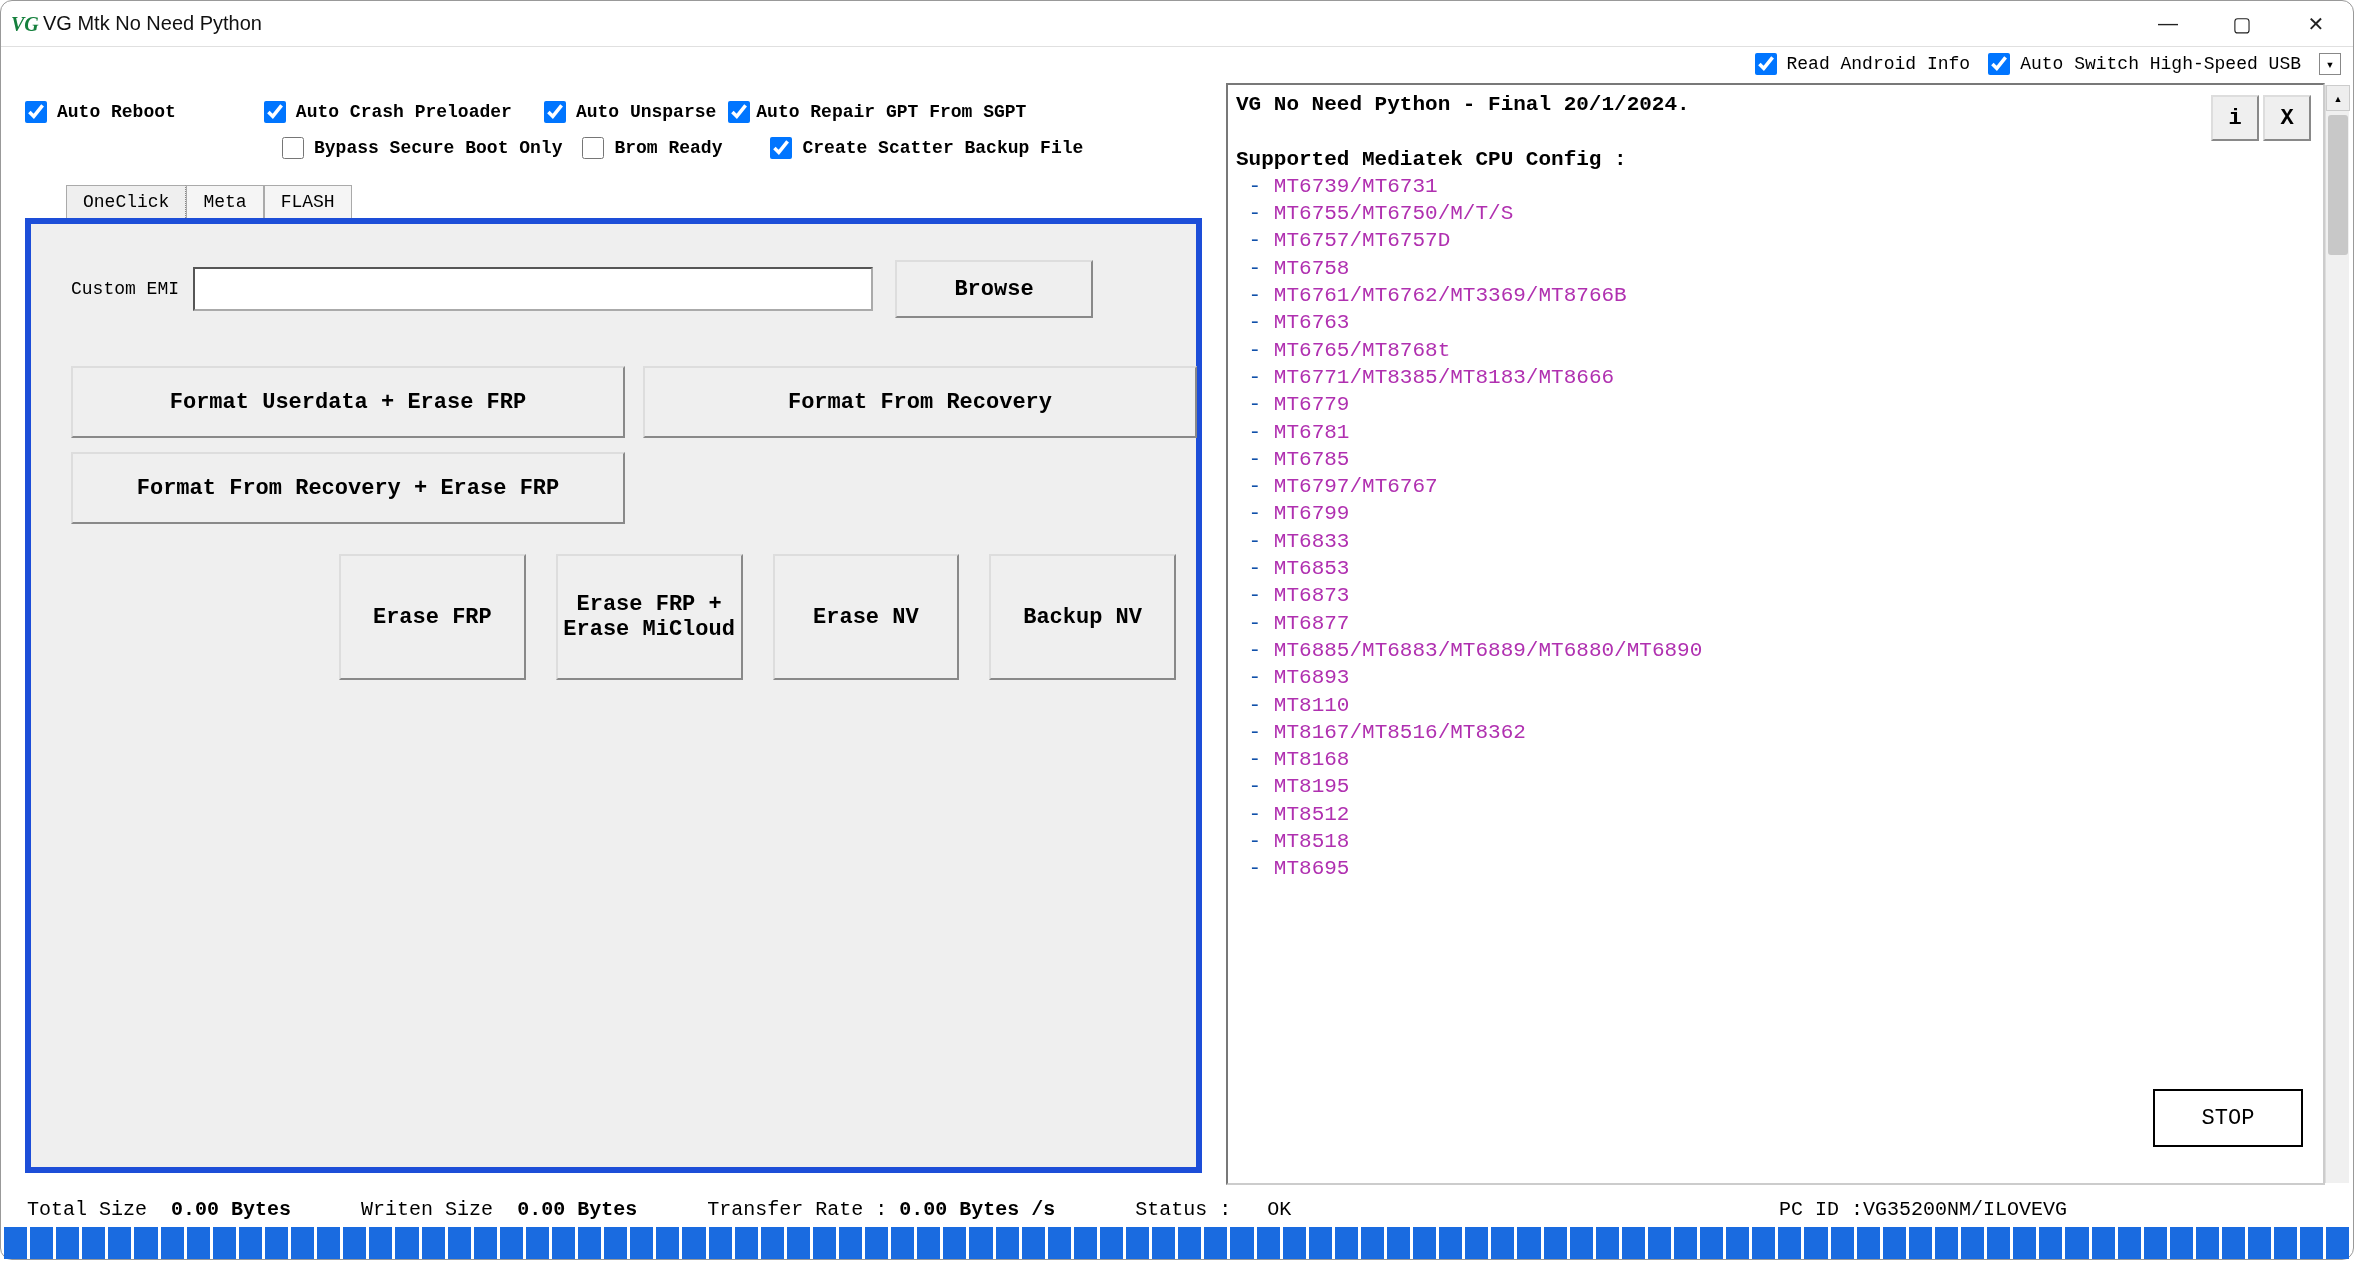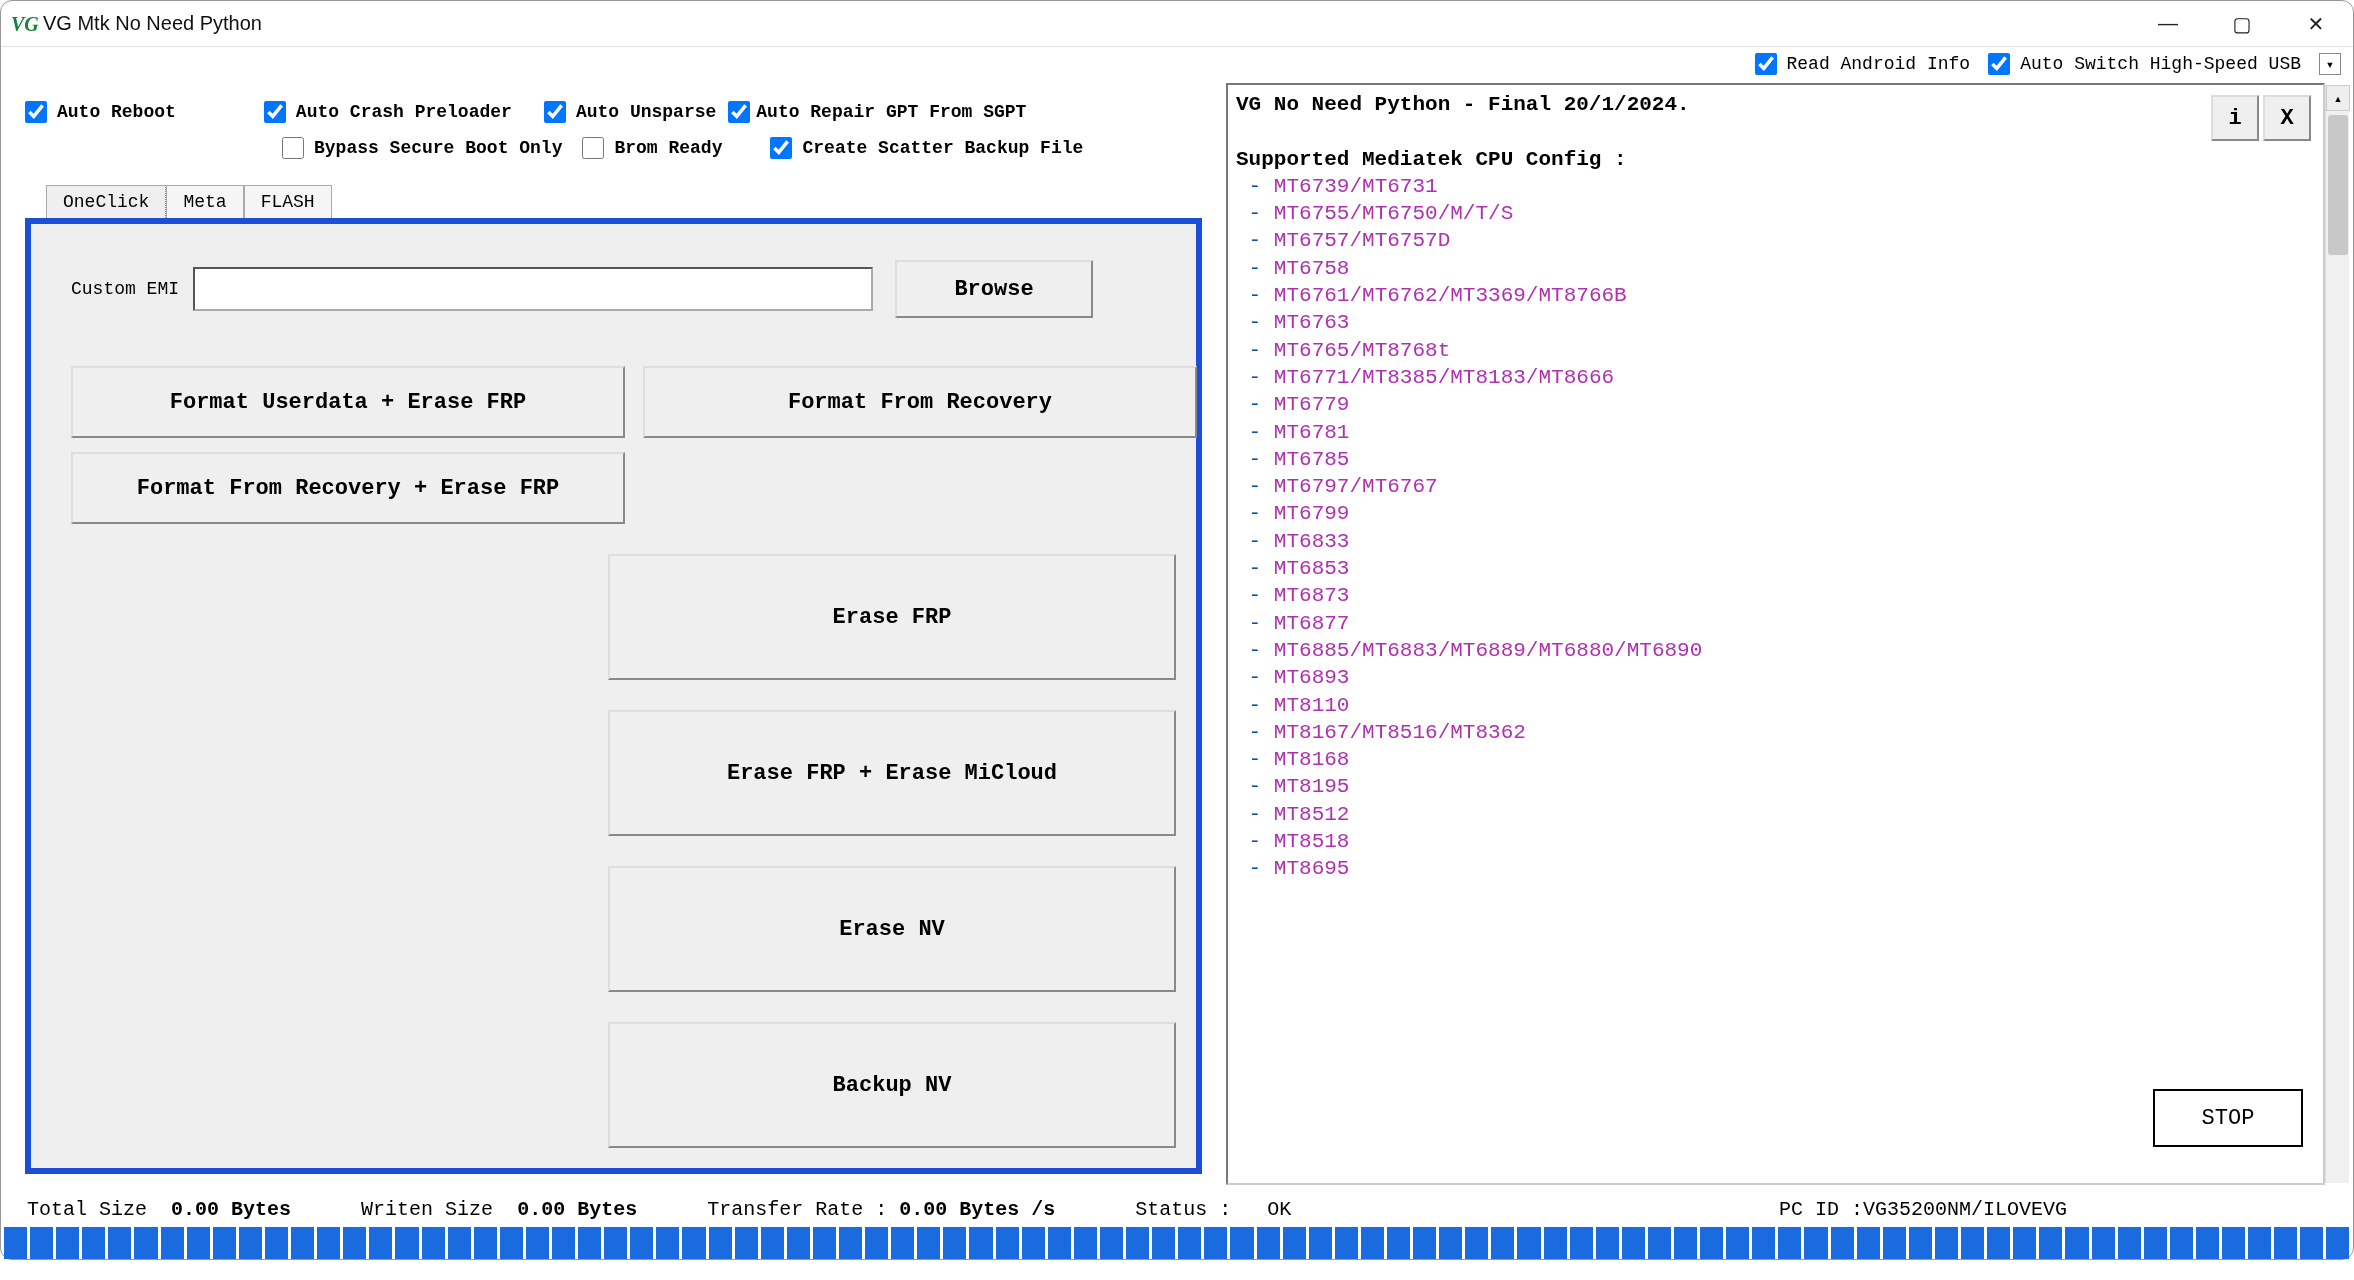--- a/index.html
+++ b/index.html
@@ -98,21 +98,21 @@
     display: flex;
     align-items: center;
     gap: 10px;
     white-space: nowrap;
   }
   .chk input { width: 22px; height: 22px; }
   
   .tabstrip {
     display: flex;
     align-items: flex-start;
-    margin-left: 16px;
+    margin-left: 36px;
     padding-left: 29px;
   }
   .tab {
     border: 1px solid #aaa;
     border-bottom: none;
     padding: 6px 16px;
     font-family: "Courier New", monospace;
     background: #f5f5f5;
     margin-right: 0;
     position: relative;
@@ -154,23 +154,23 @@
   .btn.browse { width: 198px; height: 58px; margin-left:8px; }
   .gridbtns {
     display: grid;
     grid-template-columns: 554px 554px;
     gap: 14px 18px;
     margin-bottom: 30px;
   }
   .gridbtns .btn { height: 72px; }
   .colbtns {
     display: flex;
-    flex-direction: column;
+    flex-direction: row;
     gap: 30px;
-    align-items: flex-end;
+    align-items: center;
     margin-left: 268px;
   }
   .colbtns .btn { width: 568px; height: 126px; }
   
   .logtext {
     flex: 1;
     padding: 6px 8px;
     font-family: "Courier New", monospace;
     font-size: 21px;
     line-height: 1.3;

